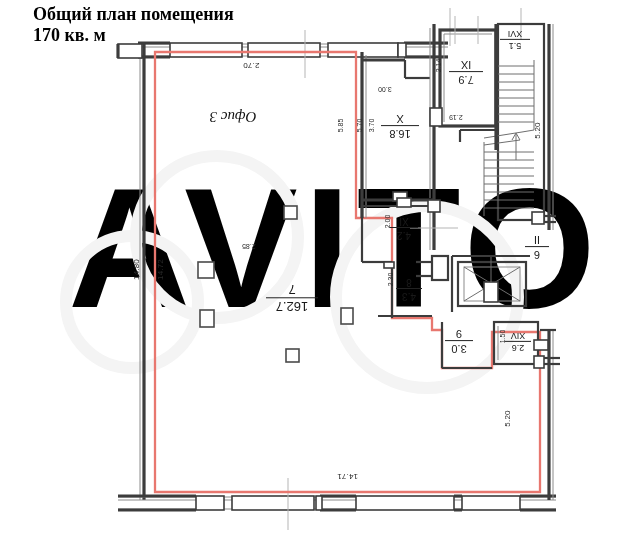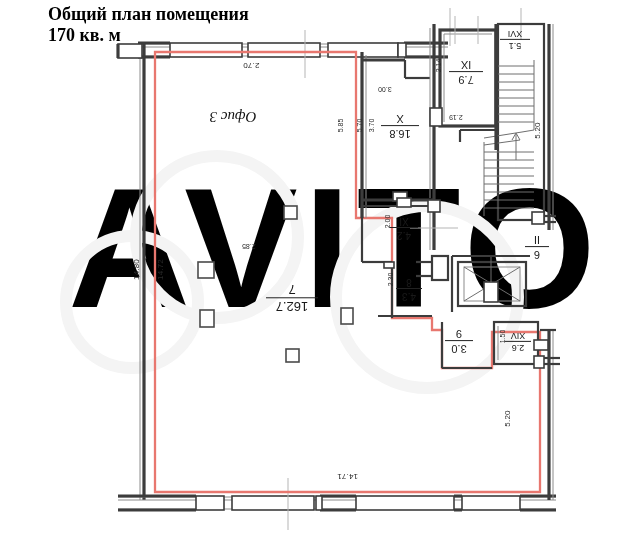--- a/index.html
+++ b/index.html
@@ -5,21 +5,21 @@
 <style>
   html,body{margin:0;padding:0;background:#ffffff;}
   body{
     width:636px;height:540px;position:relative;overflow:hidden;
     font-family:"Liberation Sans", sans-serif;
     color:#111;
   }
   #plan{position:absolute;left:0;top:0;width:636px;height:540px;}
 
   .title{
-    position:absolute;left:48px;top:4px;width:330px;
+    position:absolute;left:33px;top:4px;width:330px;
     font-family:"Liberation Serif", serif;
     font-weight:bold;font-size:18px;line-height:21px;color:#000;
     white-space:pre-line;
     letter-spacing:0px;
   }
 
   
   .lbl{
     position:absolute;
     font-family:"Liberation Sans", sans-serif;

